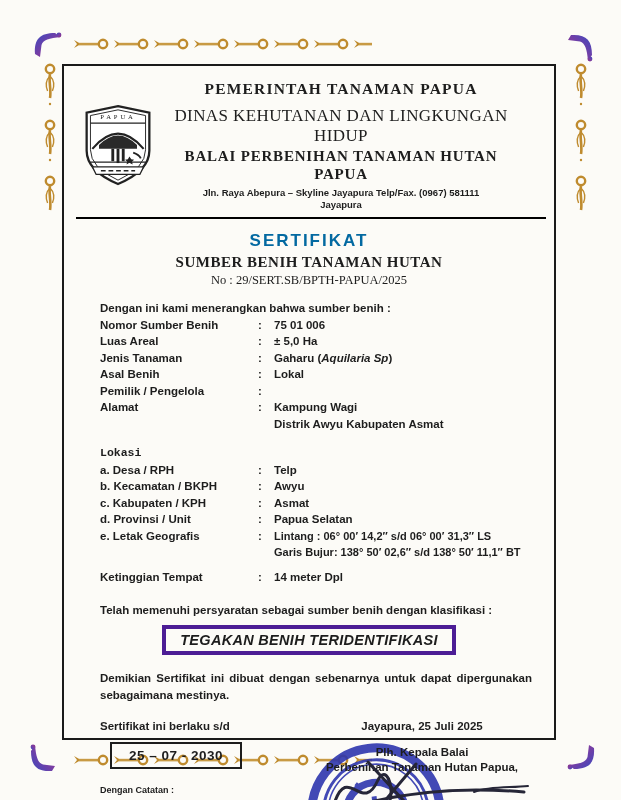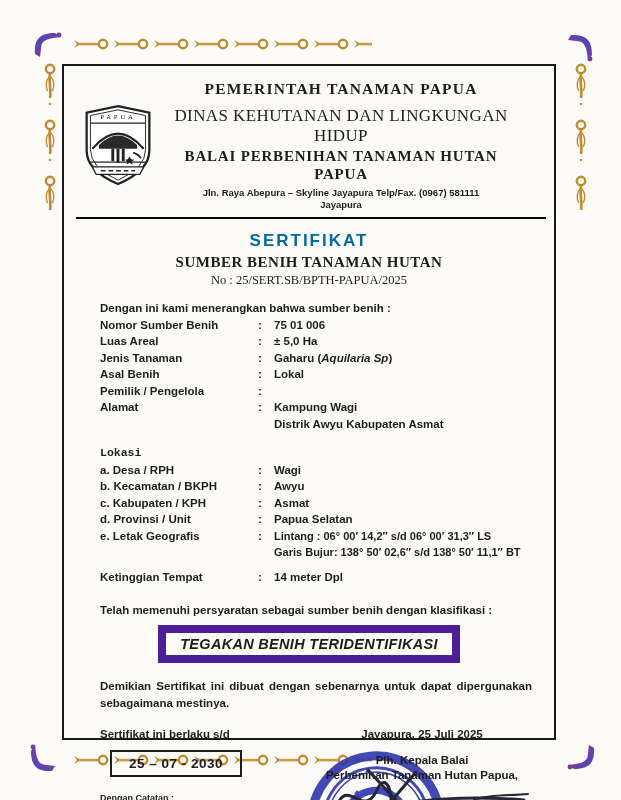--- a/index.html
+++ b/index.html
@@ -44,21 +44,21 @@
   .body-txt{font-size:11.5px;font-weight:600;}
   .intro{margin:13px 14px 3px 36px;}
   .frow{display:grid;grid-template-columns:158px 16px 1fr;margin:0 14px 0 36px;line-height:16.5px;}
   .fval{white-space:nowrap;}
   .lok-head{margin:13px 14px 0 36px;line-height:16.5px;font-family:Liberation Mono, monospace;}
   .geo{white-space:nowrap;font-size:11px;}
   .spacer8{height:8px;}
   
   .klas-intro{margin:17px 14px 0 36px;line-height:16px;}
   .klas-box{
-    width:fit-content;margin:7px auto 0;border:8px solid #4c1d95;
+    width:fit-content;margin:7px auto 0;border:4px solid #4c1d95;
     padding:3px 14px;font-style:italic;font-weight:700;font-size:14.5px;letter-spacing:.3px;
   }
   .closing{margin:15px 22px 0 36px;text-align:justify;line-height:16.5px;}
   
   .bottom{display:flex;margin:17px 6px 0 36px;}
   .b-left{flex:1;}
   .b-right{position:relative;width:252px;text-align:center;}
   .date-box{
     width:fit-content;margin:10px 0 8px 10px;border:2px solid #1d1d1d;
     padding:4px 17px;font-weight:700;font-size:13.5px;letter-spacing:.5px;
@@ -158,21 +158,21 @@
         <div class="org3">BALAI PERBENIHAN TANAMAN HUTAN PAPUA</div>
         <div class="org-addr">Jln. Raya Abepura – Skyline Jayapura Telp/Fax. (0967) 581111</div>
         <div class="org-city">Jayapura</div>
       </div>
     </div>
     <div class="hdr-rule"></div>
 
     <div class="title-block">
       <div class="t-main">SERTIFIKAT</div>
       <div class="t-sub">SUMBER BENIH TANAMAN HUTAN</div>
-      <div class="t-no">No : 25/SERT.SB/BPTH-PAPUA/2025</div>
+      <div class="t-no">No : 29/SERT.SB/BPTH-PAPUA/2025</div>
     </div>
 
     <div class="body-txt intro">Dengan ini  kami menerangkan bahwa sumber benih :</div>
 
     <div class="frow body-txt">
       <span>Nomor Sumber Benih</span>
       <span>:</span>
       <span class="fval">75 01 006</span>
     </div>
     <div class="frow body-txt">
@@ -202,21 +202,21 @@
     <div class="frow body-txt">
       <span></span>
           <span></span>
       <span class="fval">Distrik Awyu Kabupaten Asmat</span>
     </div>
 
     <div class="body-txt lok-head">Lokasi</div>
     <div class="frow body-txt">
       <span>a.  Desa / RPH</span>
       <span>:</span>
-      <span class="fval">Wagi</span>
+      <span class="fval">Telp</span>
     </div>
     <div class="frow body-txt">
       <span>b.  Kecamatan / BKPH</span>
       <span>:</span>
       <span class="fval">Awyu</span>
     </div>
     <div class="frow body-txt">
       <span>c.  Kabupaten / KPH</span>
       <span>:</span>
       <span class="fval">Asmat</span>

